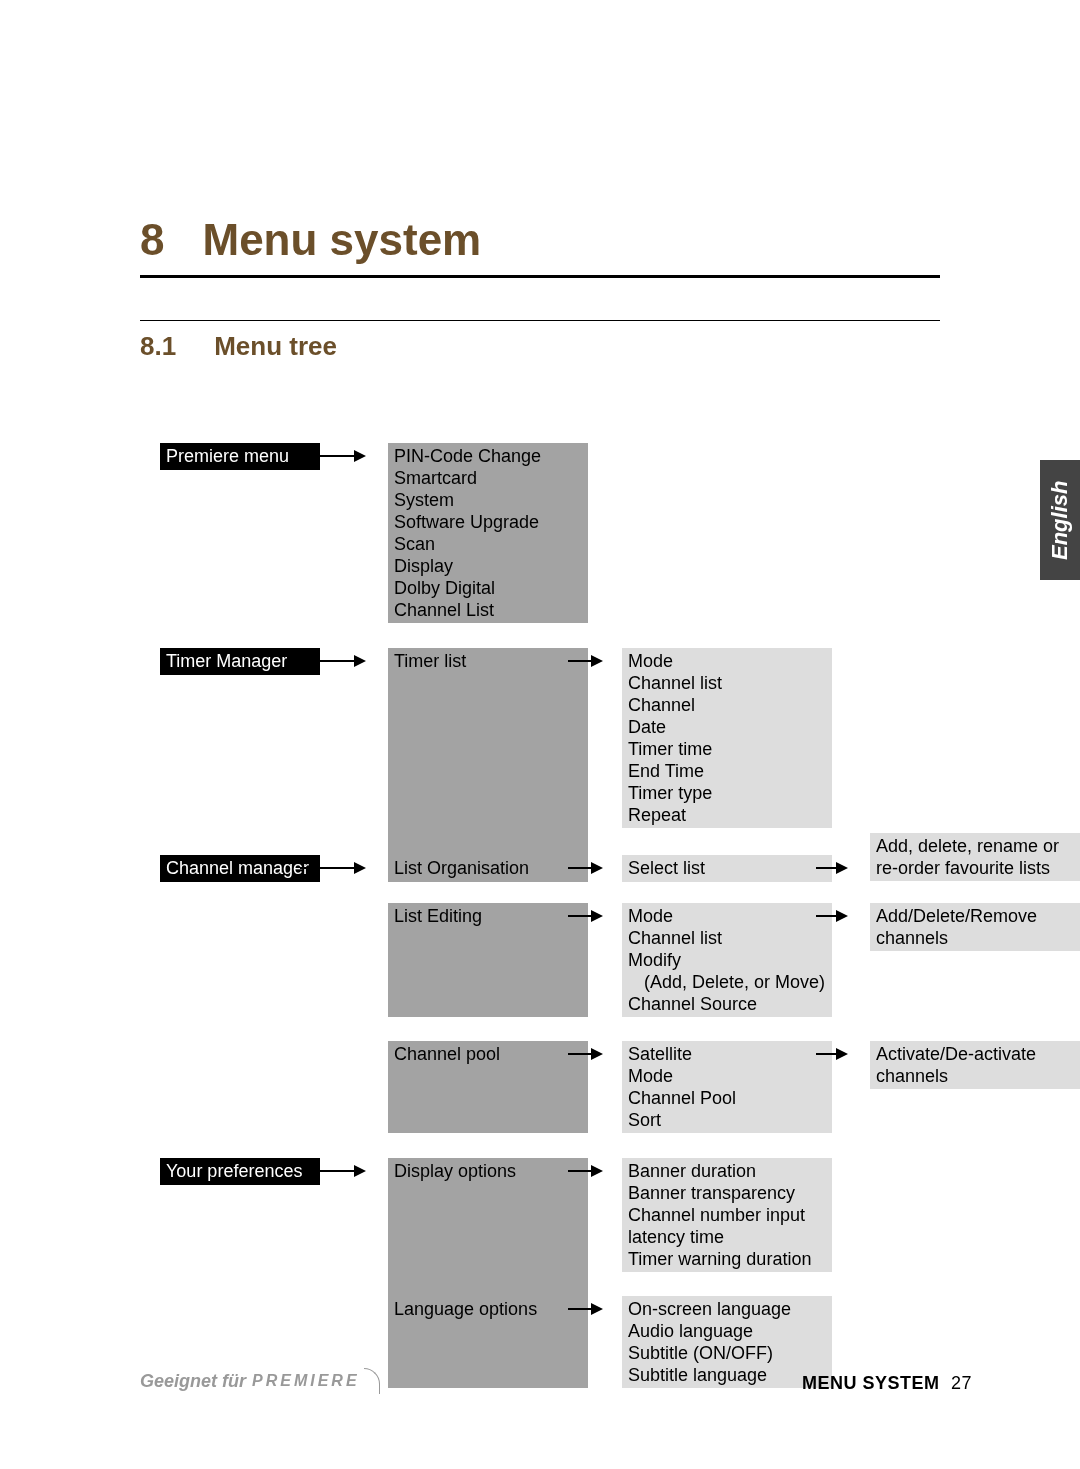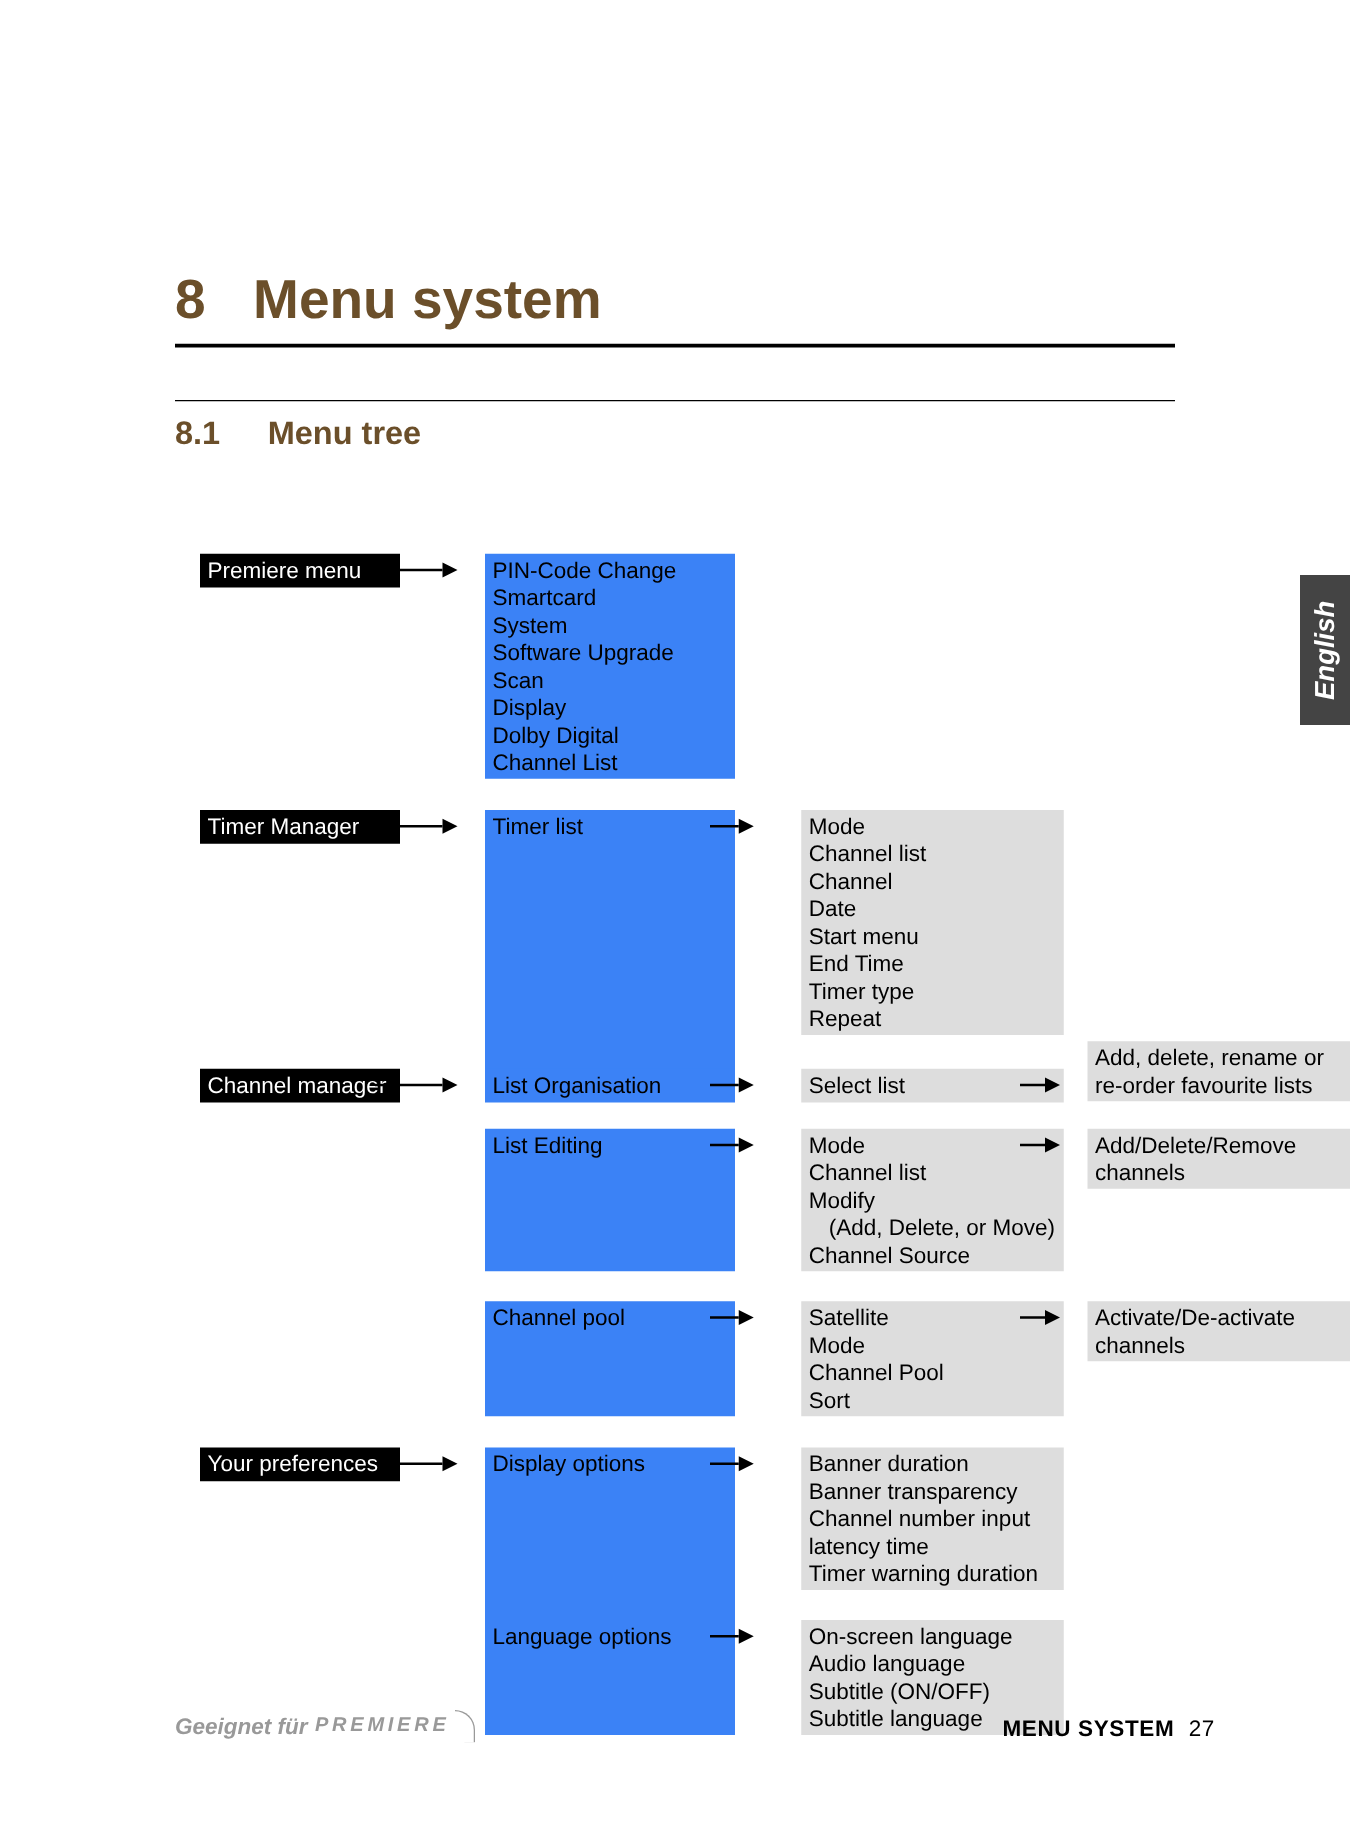--- a/index.html
+++ b/index.html
@@ -63,29 +63,29 @@
     left: 140px;
     top: 443px;
     width: 840px;
     font-size: 18px;
     line-height: 22px;
   }
   .row { position: absolute; left: 0; width: 100%; }
   .col { position: absolute; margin-left: 20px; }
   .c1 { left: 0;   width: 160px; }
   .c2 { left: 228px; width: 200px; }
-  .c3 { left: 481px; width: 210px; }
+  .c3 { left: 462px; width: 210px; }
   .c4 { left: 710px; width: 220px; }
 
   .box-dark {
     background: #000; color: #fff;
     padding: 2px 6px 3px 6px;
   }
   .box-med {
-    background: #3b82f6; color: #000;
+    background: #a3a3a3; color: #000;
     padding: 2px 6px 3px 6px;
   }
   .box-light {
     background: #ddd; color: #000;
     padding: 2px 6px 3px 6px;
   }
   .indent { padding-left: 16px; }
 
   
   .arrow {
@@ -175,21 +175,21 @@
     <div class="col c2 box-med" style="height:230px">Timer list</div>
     <div class="arrow" style="left:428px; width:35px; top:7px">
         <div class="line"></div>
         <div class="head"></div>
       </div>
     <div class="col c3 box-light" style="height:180px">
       <div>Mode</div>
       <div>Channel list</div>
       <div>Channel</div>
       <div>Date</div>
-      <div>Start menu</div>
+      <div>Timer time</div>
       <div>End Time</div>
       <div>Timer type</div>
       <div>Repeat</div>
     </div>
   </div>
 
   <div class="row" style="top:390px">
     <div class="col c4 box-light" style="height:48px; white-space:pre-line">Add, delete, rename or
 re-order favourite lists</div>
   </div>

